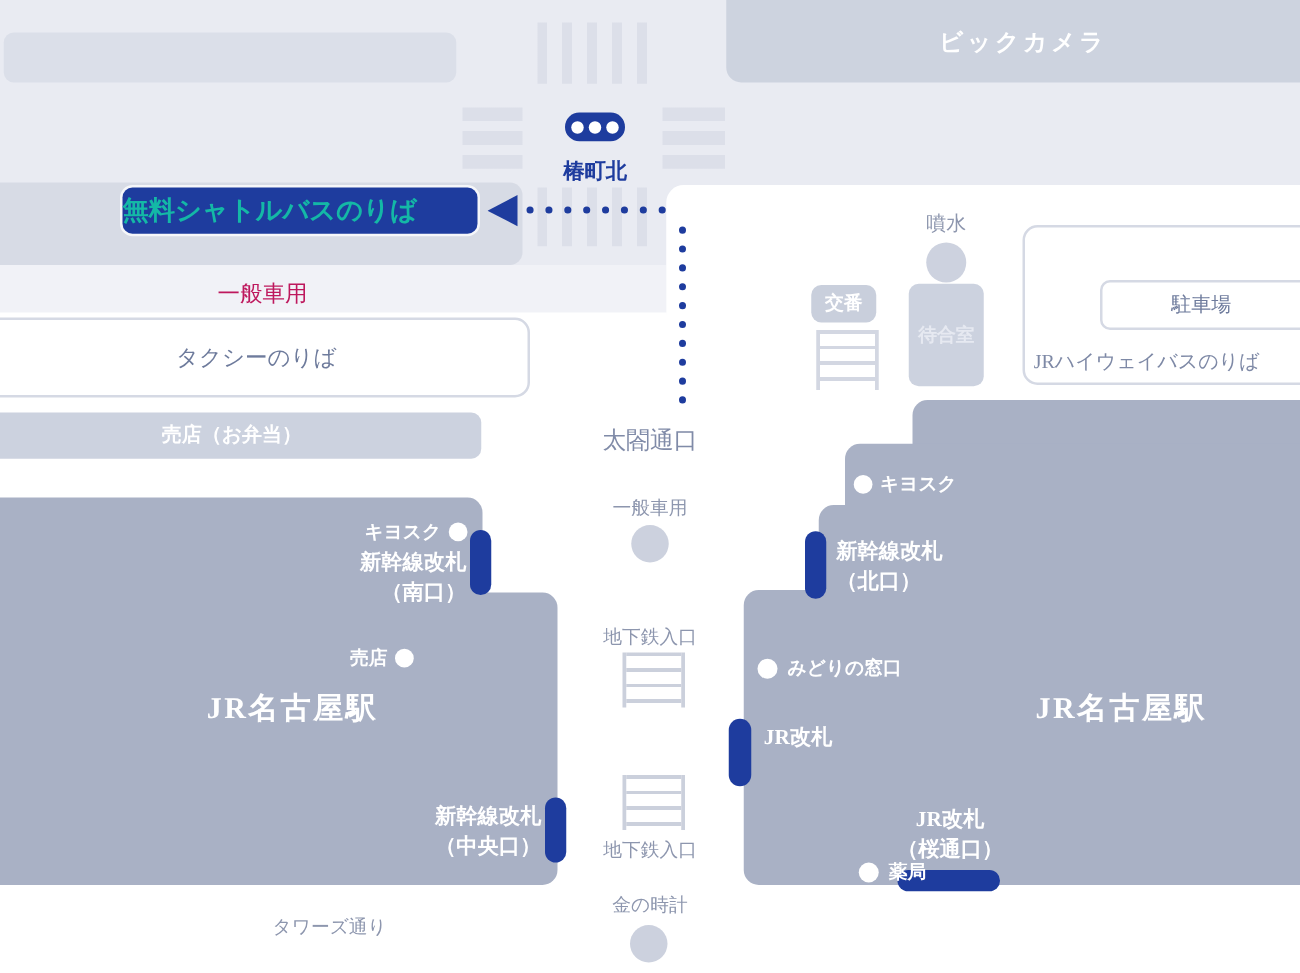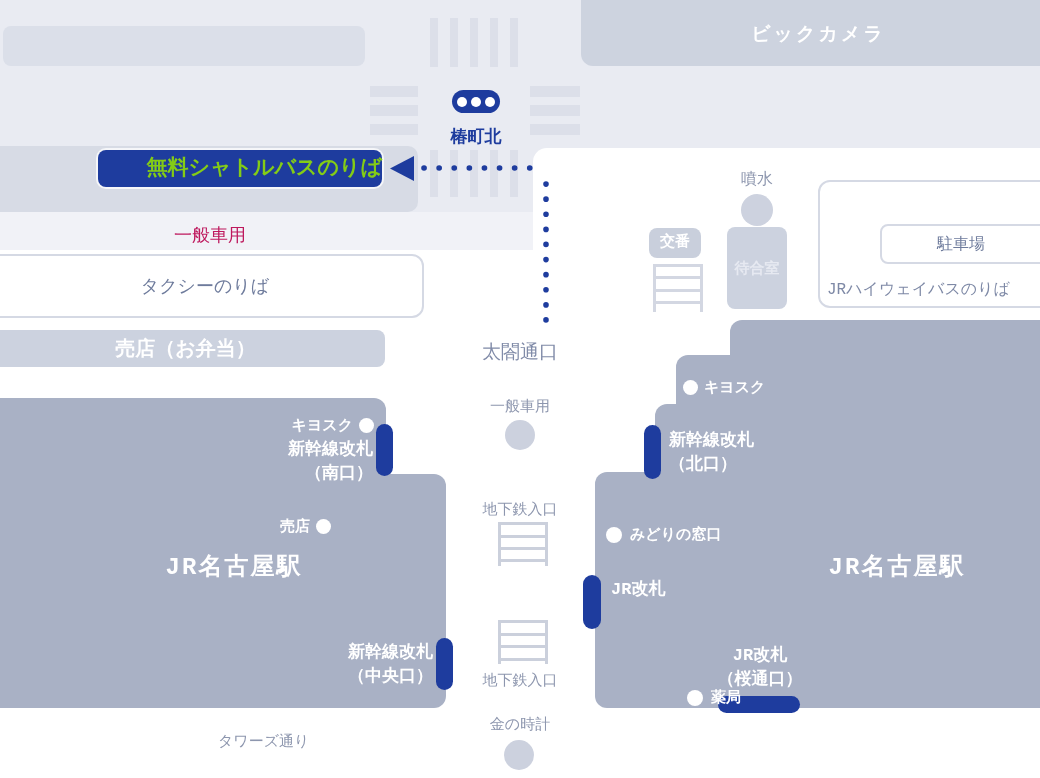--- a/index.html
+++ b/index.html
@@ -2,41 +2,41 @@
 <html><head>
 <meta charset="utf-8">
 <style>
   :root{
     --navy:#1e3c9e; --building:#a9b1c5; --block:#ccd2df; --band-dark:#d7dbe5;
     --road:#e9ebf2; --stripe:#dcdfe9; --panel-border:#d5d9e4; --ink-gray:#8d96ae;
     --ink-blue:#6e7b9c; --band-light:#f1f2f7; --topblock:#dbdfe9; --ladder:#d3d7e2;
   }
   html,body{margin:0;padding:0;background:#fff;}
   #map{position:relative;width:1040px;height:778px;overflow:hidden;background:#fff;
-       font-family:Liberation Mono, monospace;}
+       font-family:Liberation Serif, serif;}
   .abs{position:absolute;}
   .ctr{text-align:center;}
   .rgt{text-align:right;}
   .gray{color:var(--ink-gray);font-size:15px;}
   .boxlbl{color:var(--ink-blue);font-size:16px;}
   .wb{color:#fff;font-weight:bold;}
   .bname{font-size:24px;letter-spacing:2px;}
   .gate-lbl{font-size:17px;line-height:24px;}
   .row{display:flex;align-items:center;gap:6px;margin-top:12px;}
   .dot{width:15px;height:15px;border-radius:50%;background:#fff;flex:0 0 auto;}
   .gclock{width:30px;height:30px;border-radius:50%;background:#ccd1de;}
   .gate-v{width:17px;height:52px;background:var(--navy);border-radius:9px;}
   .gate-h{width:82px;height:17px;background:var(--navy);border-radius:9px;}
   .ladder{border-left:3px solid var(--ladder);border-right:3px solid var(--ladder);
     background-image:repeating-linear-gradient(180deg,var(--ladder) 0 3px,transparent 3px 12.5px);
     background-size:100% 41px;background-repeat:no-repeat;}
   .bld{background:var(--building);}
   .whitebox{background:#fff;border:2px solid var(--panel-border);}
   .shuttle{background:var(--navy);border-radius:8px;box-shadow:0 0 0 2px rgba(255,255,255,.75);
-    color:#84cc16;font-weight:bold;font-size:21px;line-height:37px;text-align:right;}
+    color:#14b8a6;font-weight:bold;font-size:21px;line-height:37px;text-align:left;}
   .stripes-v{background-image:repeating-linear-gradient(90deg,var(--stripe) 0 8px,transparent 8px 20px);}
   .stripes-h{background-image:repeating-linear-gradient(180deg,var(--stripe) 0 11px,transparent 11px 19px);}
 </style>
 </head>
 <body>
 
 <div id="map">
 
   <div class="abs" style="left:0;top:0;width:1040px;height:250px;background:var(--road);"></div>
   <div class="abs" style="left:3px;top:26px;width:362px;height:40px;background:var(--topblock);border-radius:8px;"></div>
@@ -68,21 +68,21 @@
 
   <div class="abs shuttle" style="left:98px;top:150px;width:284px;height:37px;">無料シャトルバスのりば</div>
 
   <div class="abs ctr" style="left:135px;top:223px;width:150px;color:#be185d;font-size:18px;">一般車用</div>
 
   <div class="abs whitebox" style="left:-14px;top:254px;width:434px;height:60px;border-radius:12px;display:flex;align-items:center;justify-content:center;">
     <span class="boxlbl" style="font-size:18px;">タクシーのりば</span>
   </div>
 
   <div class="abs" style="left:-14px;top:330px;width:399px;height:37px;background:var(--block);border-radius:8px;display:flex;align-items:center;justify-content:center;">
-    <span class="wb" style="font-size:20px;">売店（お弁当）</span>
+    <span class="wb" style="font-size:16px;">売店（お弁当）</span>
   </div>
 
   <div class="abs ctr gray" style="left:727px;top:169px;width:60px;font-size:16px;">噴水</div>
   <div class="abs" style="left:741px;top:194px;width:32px;height:32px;border-radius:50%;background:#cdd2df;"></div>
 
   <div class="abs" style="left:649px;top:228px;width:52px;height:30px;background:#c9cfdc;border-radius:8px;">
     <div class="wb ctr" style="font-size:15px;line-height:30px;">交番</div>
   </div>
   <div class="abs ladder" style="left:653px;top:264px;width:44px;height:48px;"></div>
 

